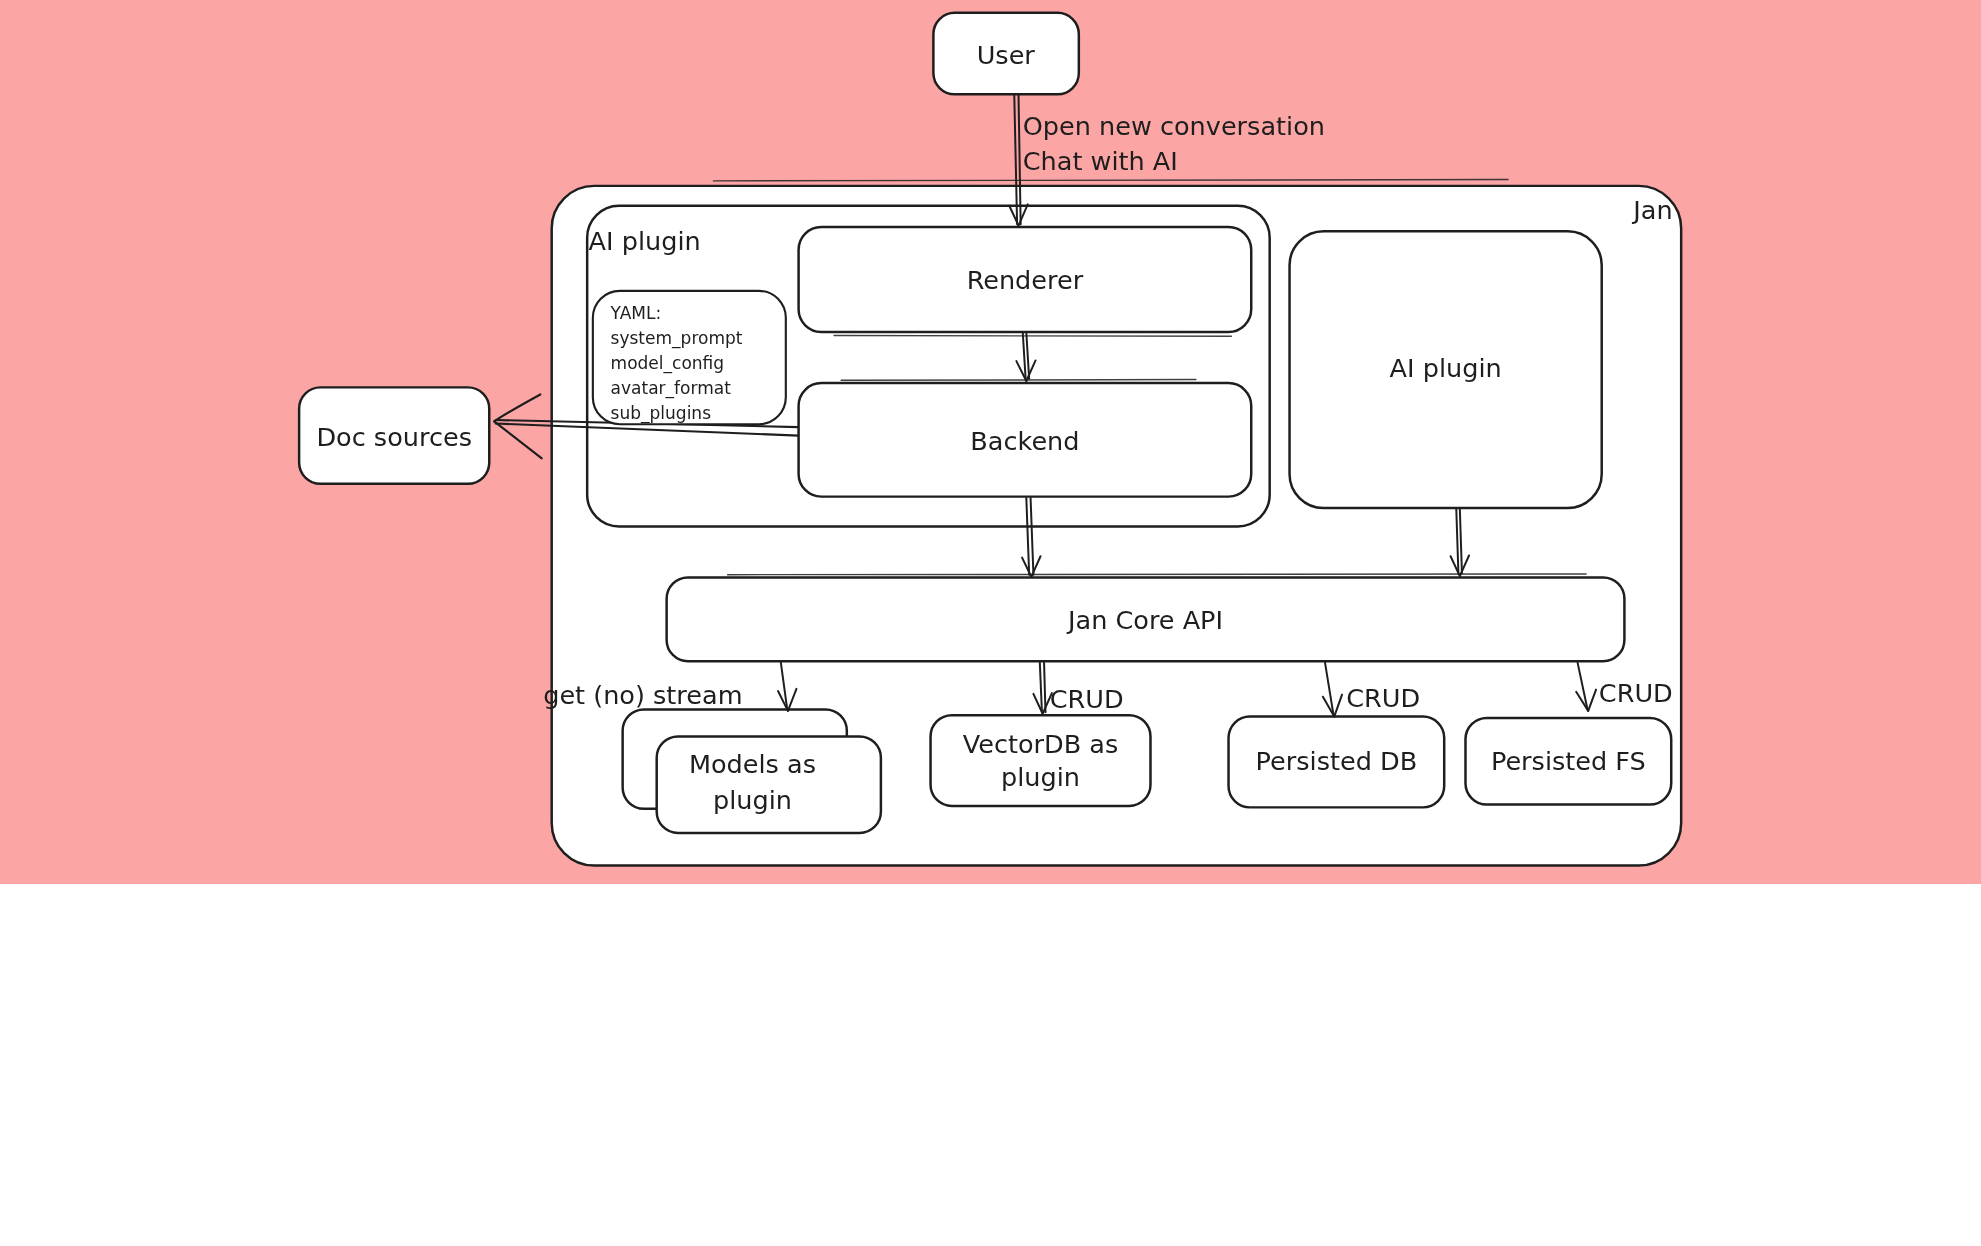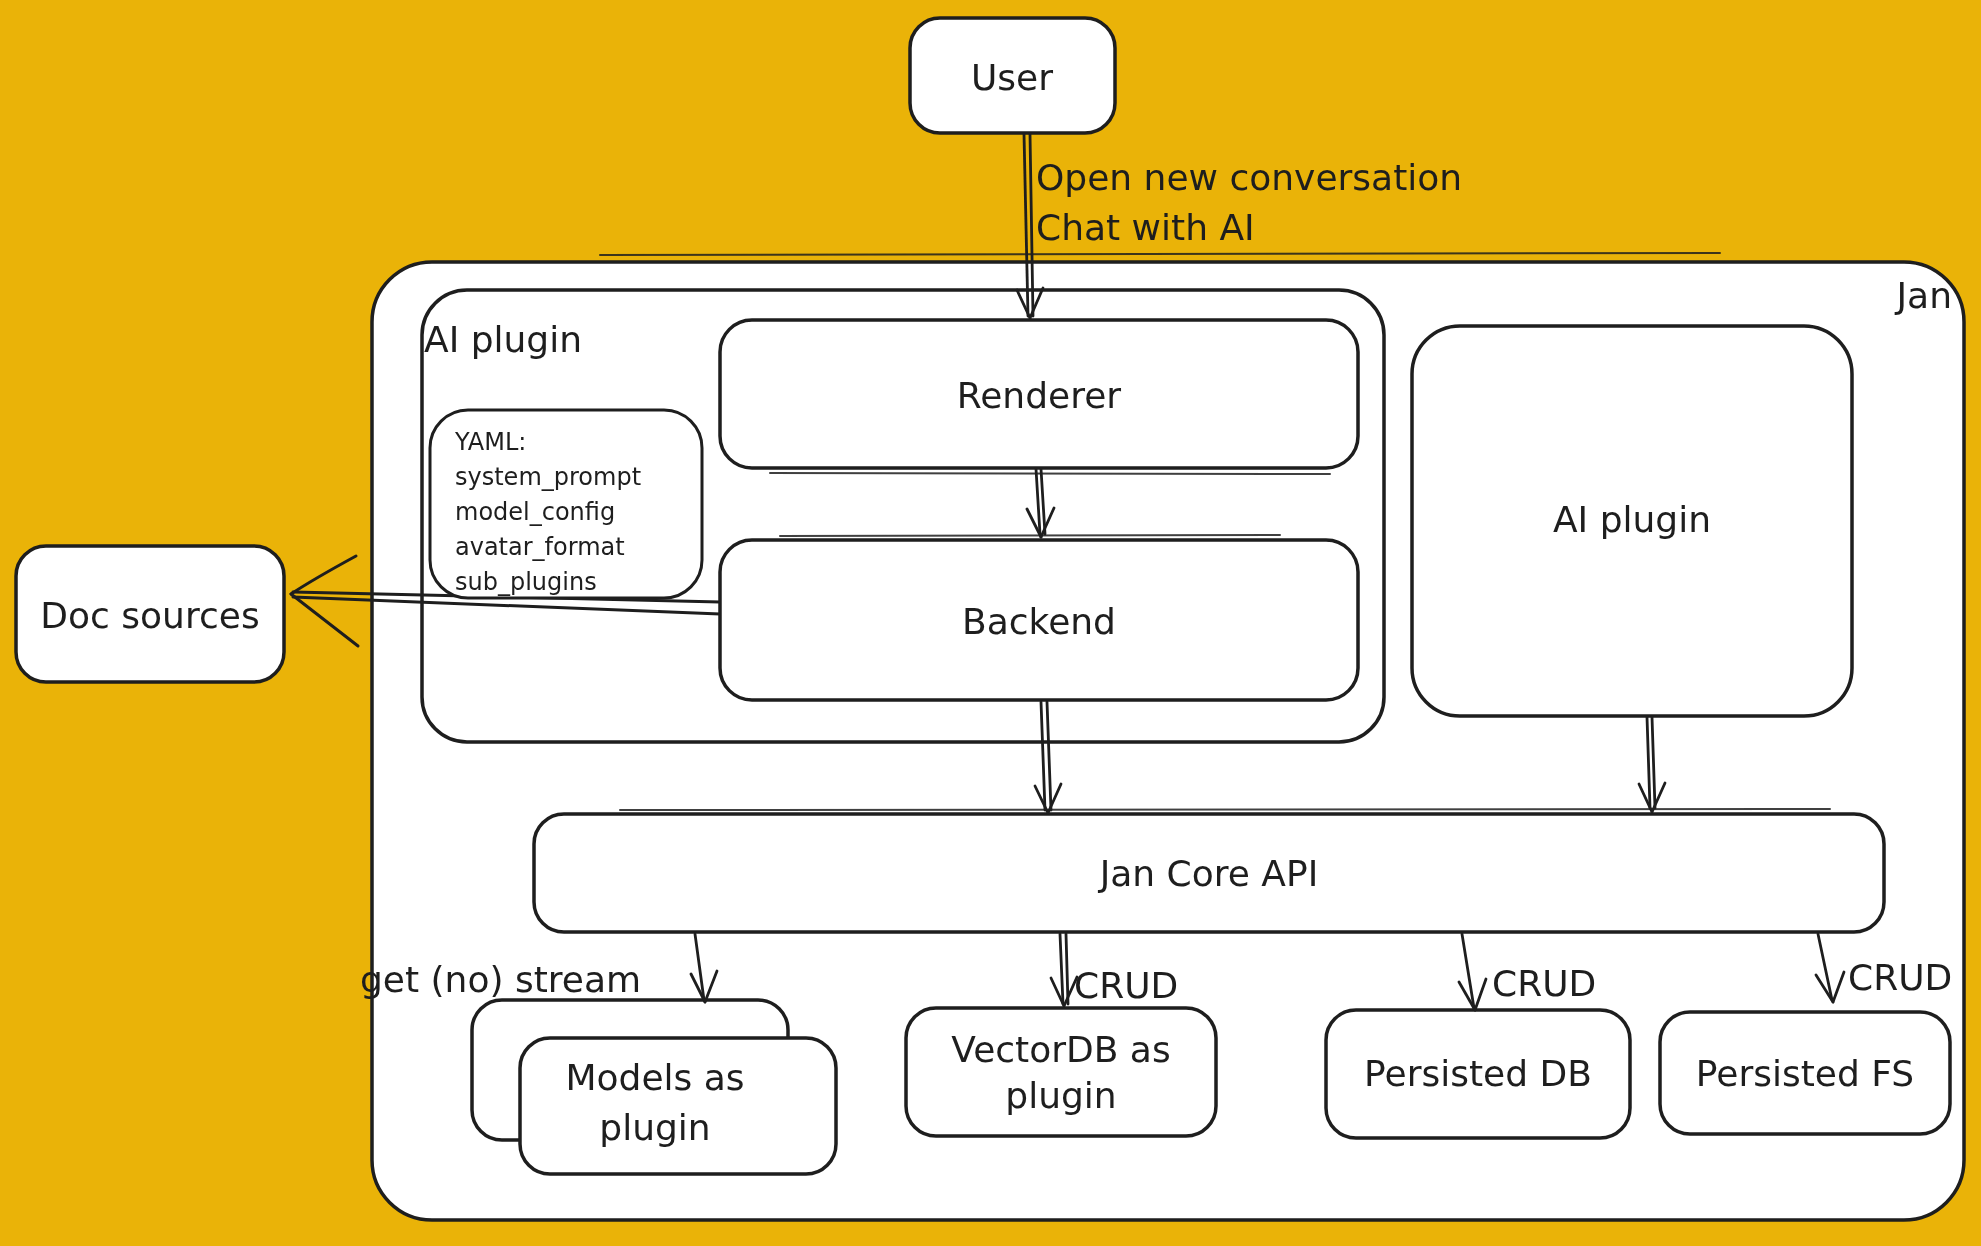--- a/index.html
+++ b/index.html
@@ -1,20 +1,20 @@
 <!DOCTYPE html>
 <html><head>
 <meta charset="utf-8">
 <style>
   html, body { margin: 0; padding: 0; background: #ffffff; }
   .stage {
     position: relative;
     width: 1981px;
-    height: 1246px;
-    background: #eab308;
+    height: 884px;
+    background: #fca5a5;
     overflow: hidden;
   }
   svg { display: block; width: 100%; height: 100%; }
   .ink { fill: none; }
   .box { fill: #ffffff; }
   .container { fill: #ffffff; }
   .lbl {
     font-family: "DejaVu Sans", sans-serif;
     font-size: 36px;
     stroke: none;

